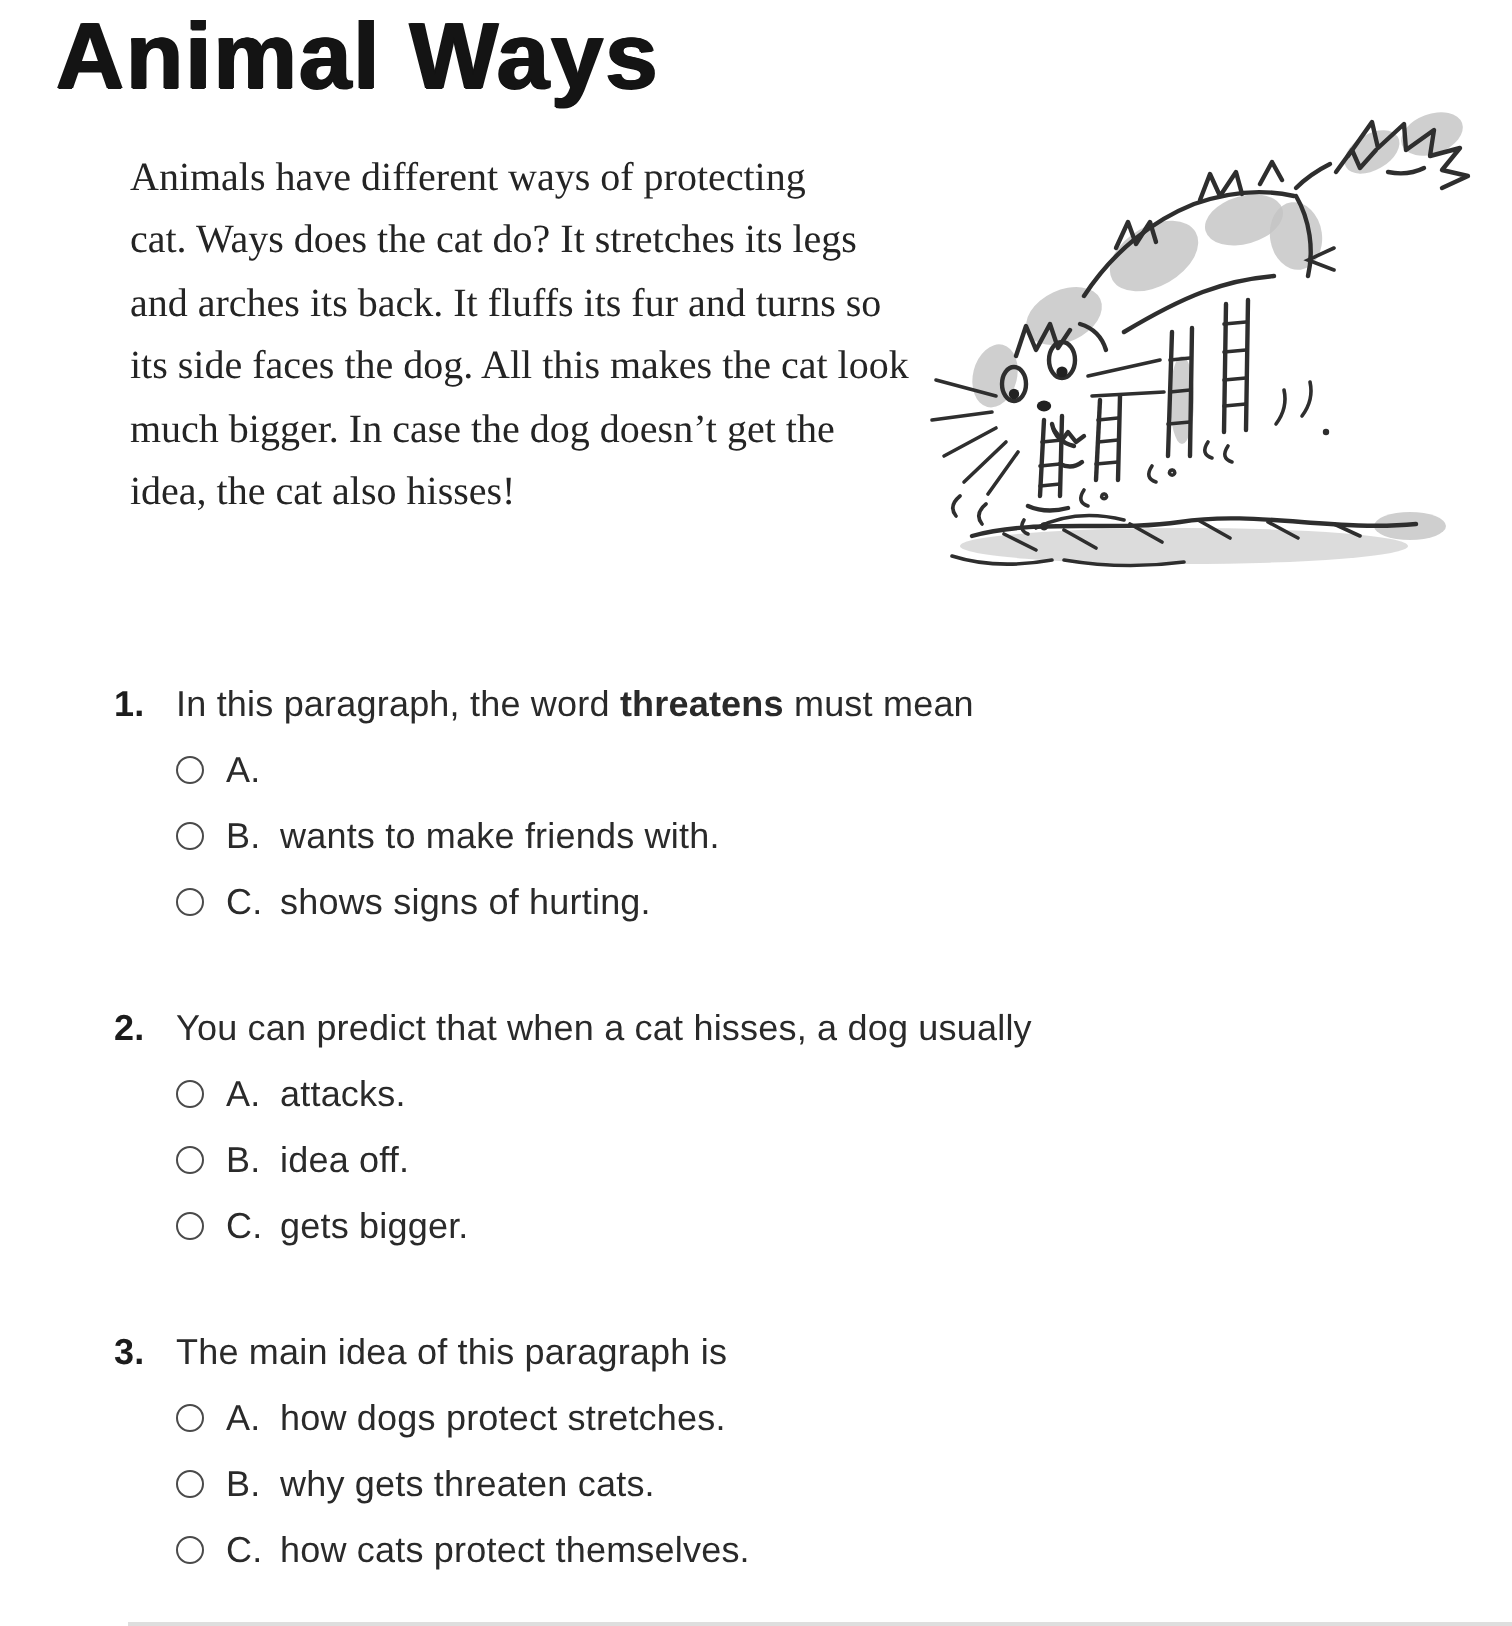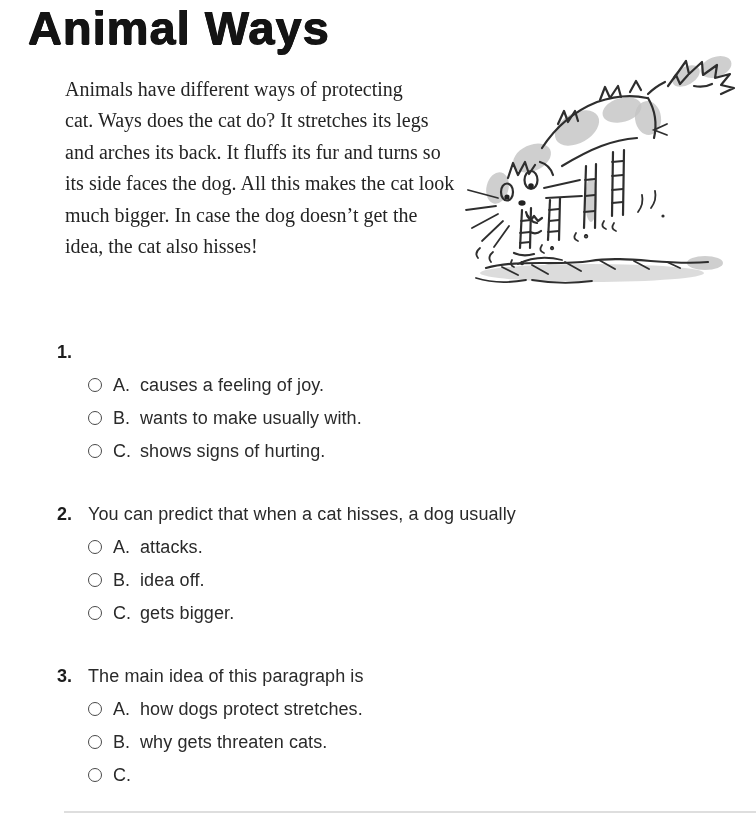--- a/index.html
+++ b/index.html
@@ -132,30 +132,30 @@
       <path class="thin" d="M14 238 q22 7 50 2 M70 240 q30 5 60 1"></path>
       <path class="thin" d="M56 224 q20 -10 44 -4"></path>
     </svg>
   </div>
 
   <div class="questions">
 
     <div class="question">
       <div class="q-prompt">
         <span class="q-num">1.</span>
+        <span><span class="t">In this paragraph, the word </span><span class="b">threatens</span><span class="t"> must mean</span></span>
       </div>
       <div class="option">
         <span class="radio"></span>
         <span class="opt-letter">A.</span>
-        <span>causes a feeling of joy.</span>
       </div>
       <div class="option">
         <span class="radio"></span>
         <span class="opt-letter">B.</span>
-        <span>wants to make usually with.</span>
+        <span>wants to make friends with.</span>
       </div>
       <div class="option">
         <span class="radio"></span>
         <span class="opt-letter">C.</span>
         <span>shows signs of hurting.</span>
       </div>
     </div>
 
     <div class="question">
       <div class="q-prompt">
@@ -190,19 +190,20 @@
         <span>how dogs protect stretches.</span>
       </div>
       <div class="option">
         <span class="radio"></span>
         <span class="opt-letter">B.</span>
         <span>why gets threaten cats.</span>
       </div>
       <div class="option">
         <span class="radio"></span>
         <span class="opt-letter">C.</span>
+        <span>how cats protect themselves.</span>
       </div>
     </div>
 
   </div>
 
   <div class="bottom-rule"></div>
 </div>
 
 </body></html>

